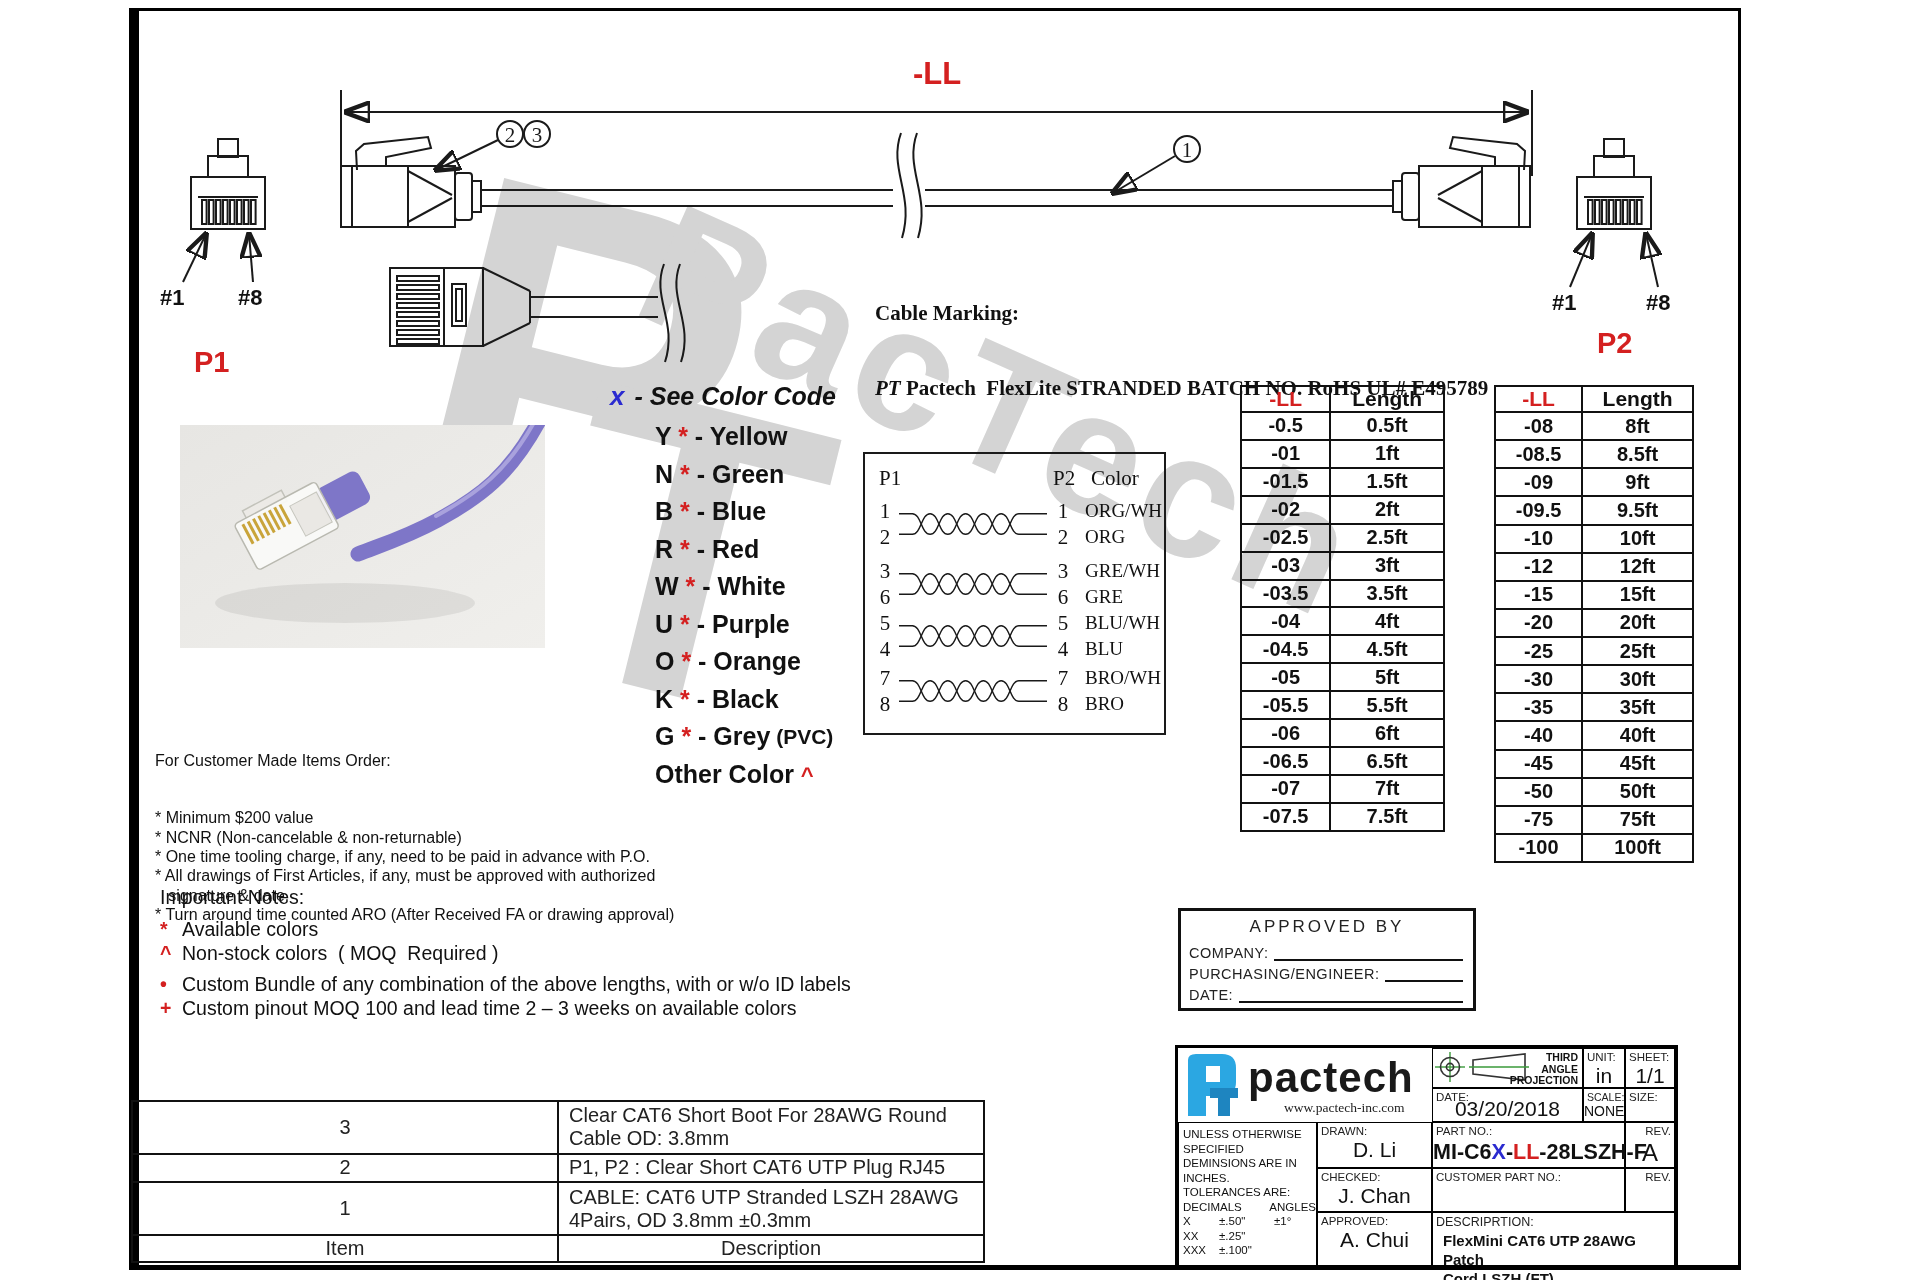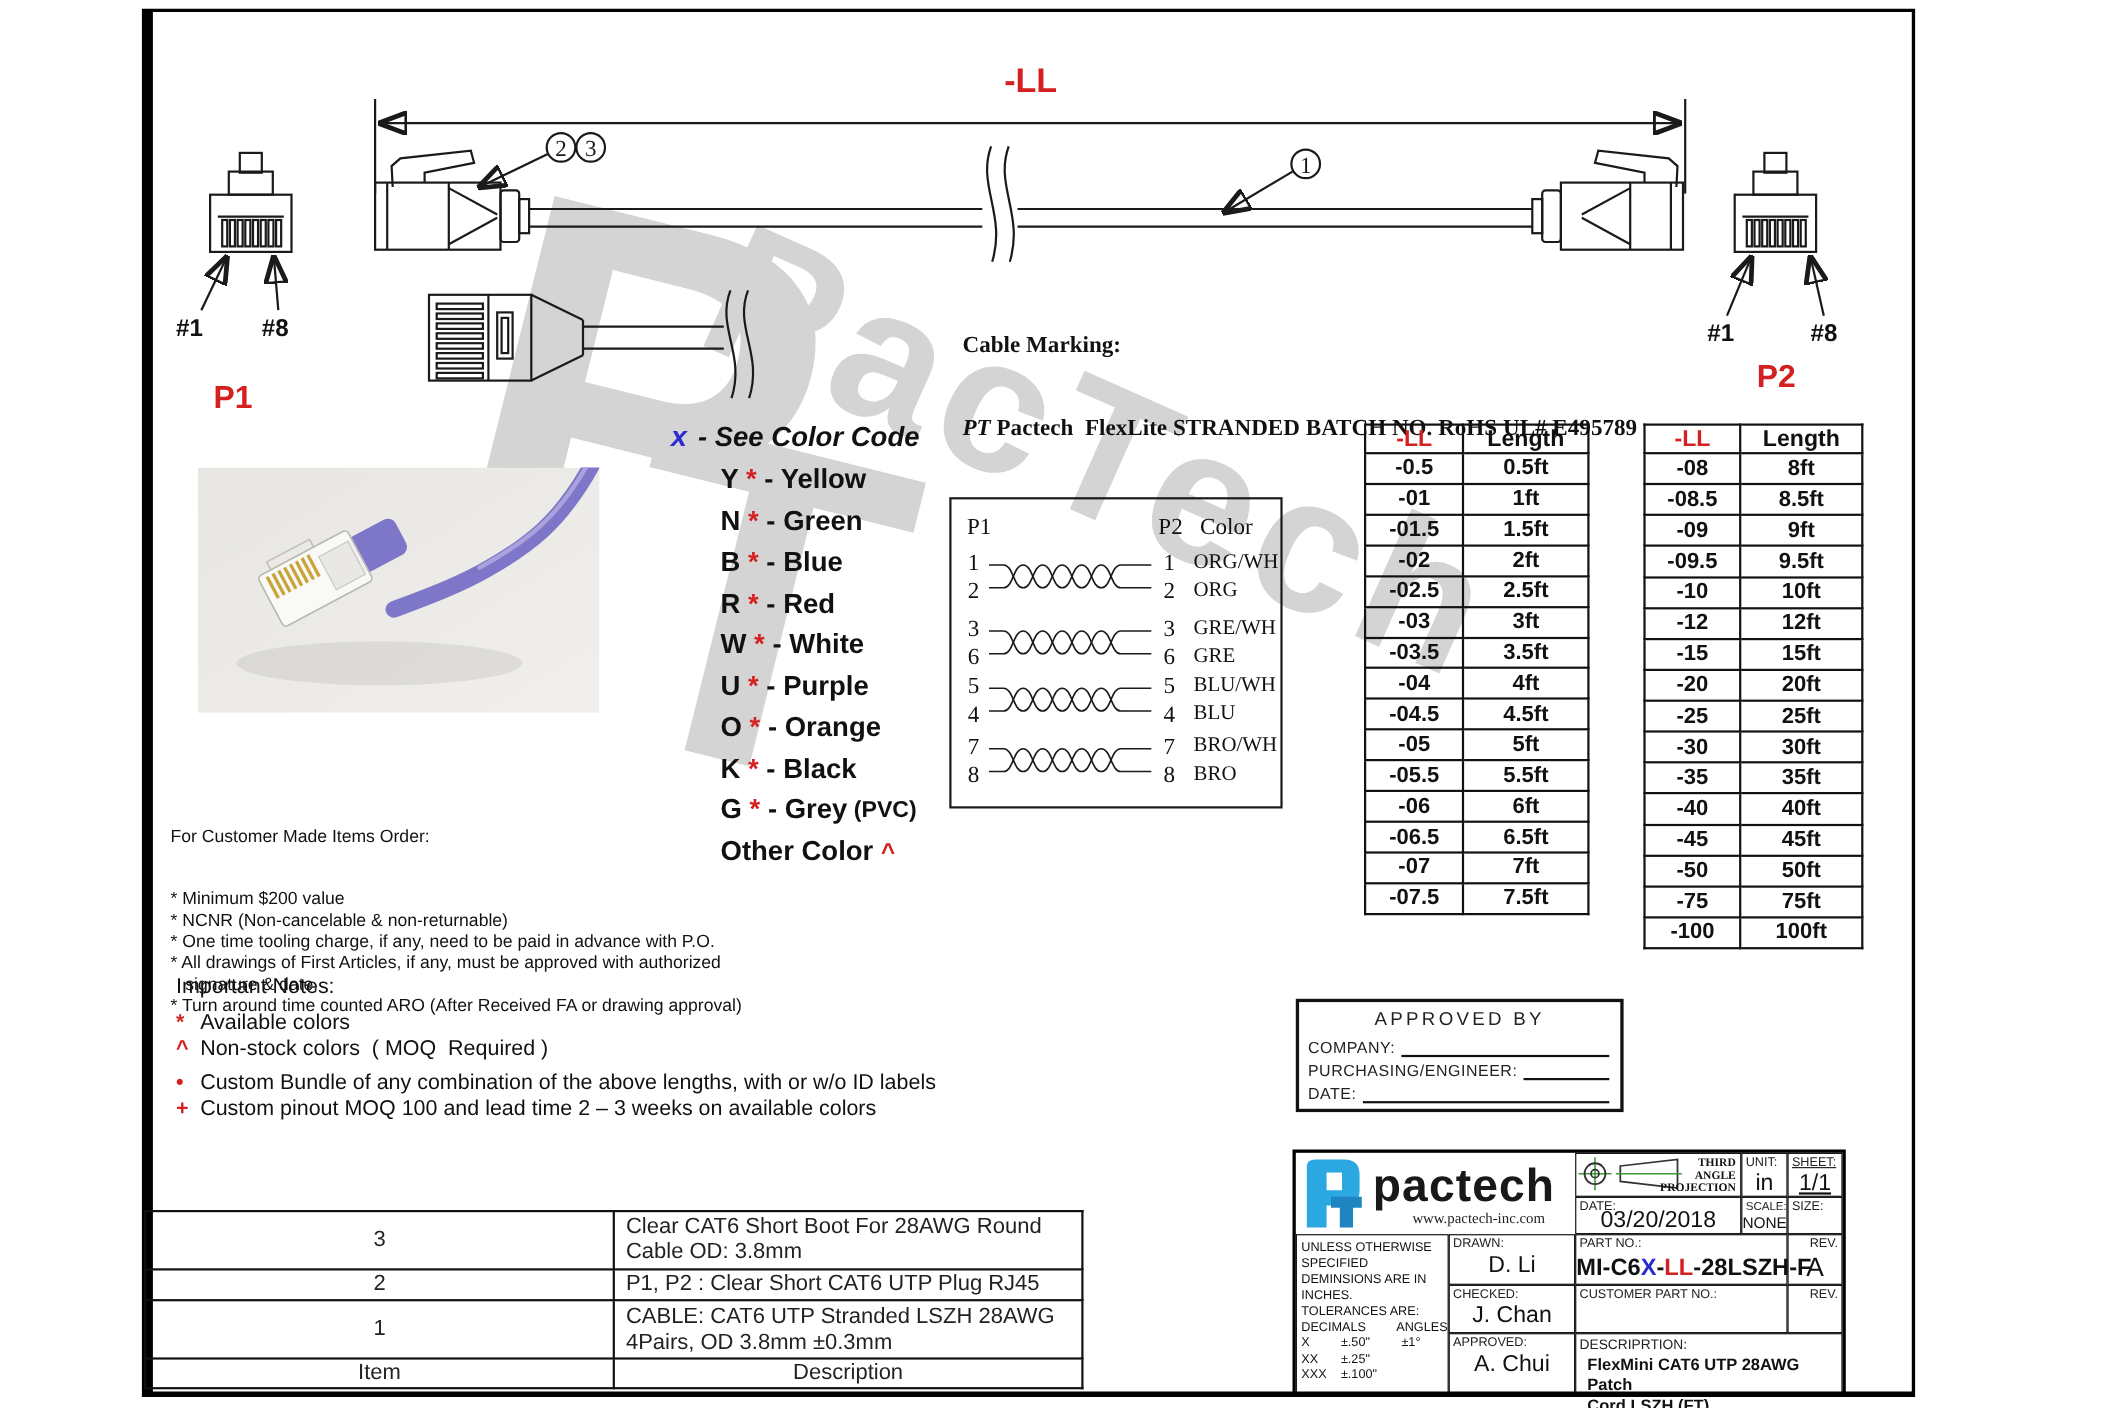--- a/index.html
+++ b/index.html
@@ -89,23 +89,23 @@
   #item-table .foot td{text-align:center;}
 
   
   #tb{left:1175px;top:1045px;width:503px;height:225px;border:3px solid #000;box-sizing:border-box;z-index:3;}
   .cell{position:absolute;box-sizing:border-box;border:1px solid #000;}
   .cl{font-size:11.5px;color:#222;padding:2px 0 0 3px;display:block;}
   .cv{display:block;text-align:center;}
   #tb-logo{left:0;top:0;width:254px;height:74px;border:none;}
   #logo-word{position:absolute;left:70px;top:6px;font-size:42px;font-weight:bold;letter-spacing:1px;color:#191919;}
   #logo-site{position:absolute;left:106px;top:52px;font-size:13.5px;font-family:"Liberation Serif",serif;color:#222;}
-  #tb-proj{left:254px;top:0;width:151px;height:40px;font-family:Liberation Serif, serif;}
+  #tb-proj{left:254px;top:0;width:151px;height:40px;}
   #tb-unit{left:405px;top:0;width:42px;height:40px;}
-  #tb-sheet{left:447px;top:0;width:50px;height:40px;text-decoration:underline;}
+  #tb-sheet{left:447px;top:0;width:50px;height:40px;}
   #tb-date{left:254px;top:40px;width:151px;height:34px;}
   #tb-scale{left:405px;top:40px;width:42px;height:34px;}
   #tb-size{left:447px;top:40px;width:50px;height:34px;}
   #tb-tol{left:0;top:74px;width:139px;height:145px;font-size:11.5px;line-height:14.5px;padding:4px 0 0 4px;}
   #tb-drawn{left:139px;top:74px;width:115px;height:46px;}
   #tb-part{left:254px;top:74px;width:193px;height:46px;}
   #tb-rev1{left:447px;top:74px;width:50px;height:46px;}
   #tb-checked{left:139px;top:120px;width:115px;height:44px;}
   #tb-cust{left:254px;top:120px;width:193px;height:44px;}
   #tb-rev2{left:447px;top:120px;width:50px;height:44px;}

